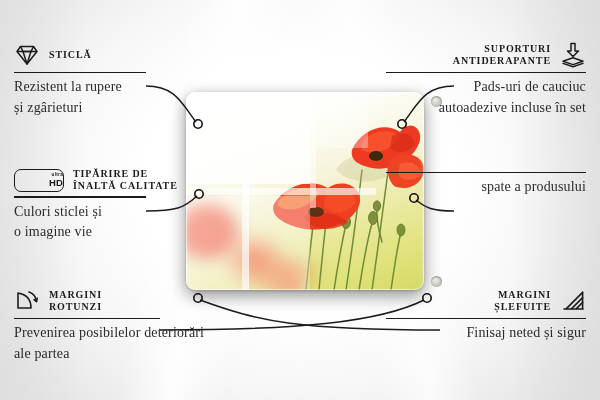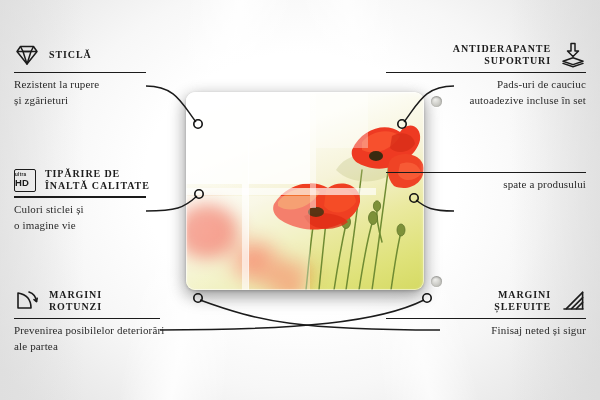--- a/index.html
+++ b/index.html
@@ -37,30 +37,30 @@
   .feature.right .head { justify-content:flex-end; }
   .ttl {
     font-family:"Liberation Serif", serif;
     font-size:10px; font-weight:700; letter-spacing:.9px;
     color:#1c1c1c; line-height:1.22; text-transform:uppercase;
   }
   .feature.right .ttl { text-align:right; }
   .rule { height:1.4px; background:#1b1b1b; margin-top:4px; }
   .desc {
     font-family:"Liberation Serif", serif;
-    font-size:11px; color:#2a2a2a; line-height:1.45; margin-top:4px;
+    font-size:14px; color:#2a2a2a; line-height:1.45; margin-top:4px;
     letter-spacing:.15px;
   }
   .feature.right .desc { text-align:right; }
   .ico { flex:0 0 auto; width:26px; height:26px; display:block; }
 
   
   .hdbox {
-    width:22px; height:23px; border:1.6px solid #1b1b1b; border-radius:2px;
-    display:flex; flex-direction:column; align-items:flex-start; justify-content:center;
+    width:50px; height:23px; border:1.6px solid #1b1b1b; border-radius:7px;
+    display:flex; flex-direction:column; align-items:flex-end; justify-content:center;
     line-height:1;
   }
   .hdbox .u { font-family:"Liberation Sans", sans-serif; font-size:4.6px; font-weight:700; letter-spacing:.3px; color:#1b1b1b; }
   .hdbox .h { font-family:"Liberation Sans", sans-serif; font-size:9.5px; font-weight:700; letter-spacing:.2px; color:#1b1b1b; margin-top:.5px; }
 
   
   #f-glass   { left:14px;  top:42px; }
   #f-print   { left:14px;  top:168px; }
   #f-rounded { left:14px;  top:288px; }
   #f-pads    { left:386px; top:42px;  text-align:right; }
@@ -288,22 +288,22 @@
     <div class="rule" style="width:146px;"></div>
     <div class="desc">
       <div>Prevenirea posibilelor deteriorări</div>
       <div>ale partea</div>
     </div>
   </div>
 
   <div class="feature right" id="f-pads">
     <div class="head">
       <div class="ttl">
+        <div>SUPORTURI</div>
         <div>ANTIDERAPANTE</div>
-        <div>SUPORTURI</div>
       </div>
       <svg class="ico" viewBox="0 0 26 26">
         <g fill="none" stroke="#1b1b1b" stroke-width="1.5" stroke-linejoin="round" stroke-linecap="round">
           <path d="M11 1.5 H15 V9 H18.5 L13 14.5 L7.5 9 H11 Z"></path>
           <path d="M13 15.8 L23 19.2 L13 22.6 L3 19.2 Z"></path>
           <path d="M3 21.4 L13 24.8 L23 21.4"></path>
         </g>
       </svg>
     </div>
     <div class="rule" style="width:200px; margin-left:auto;"></div>

